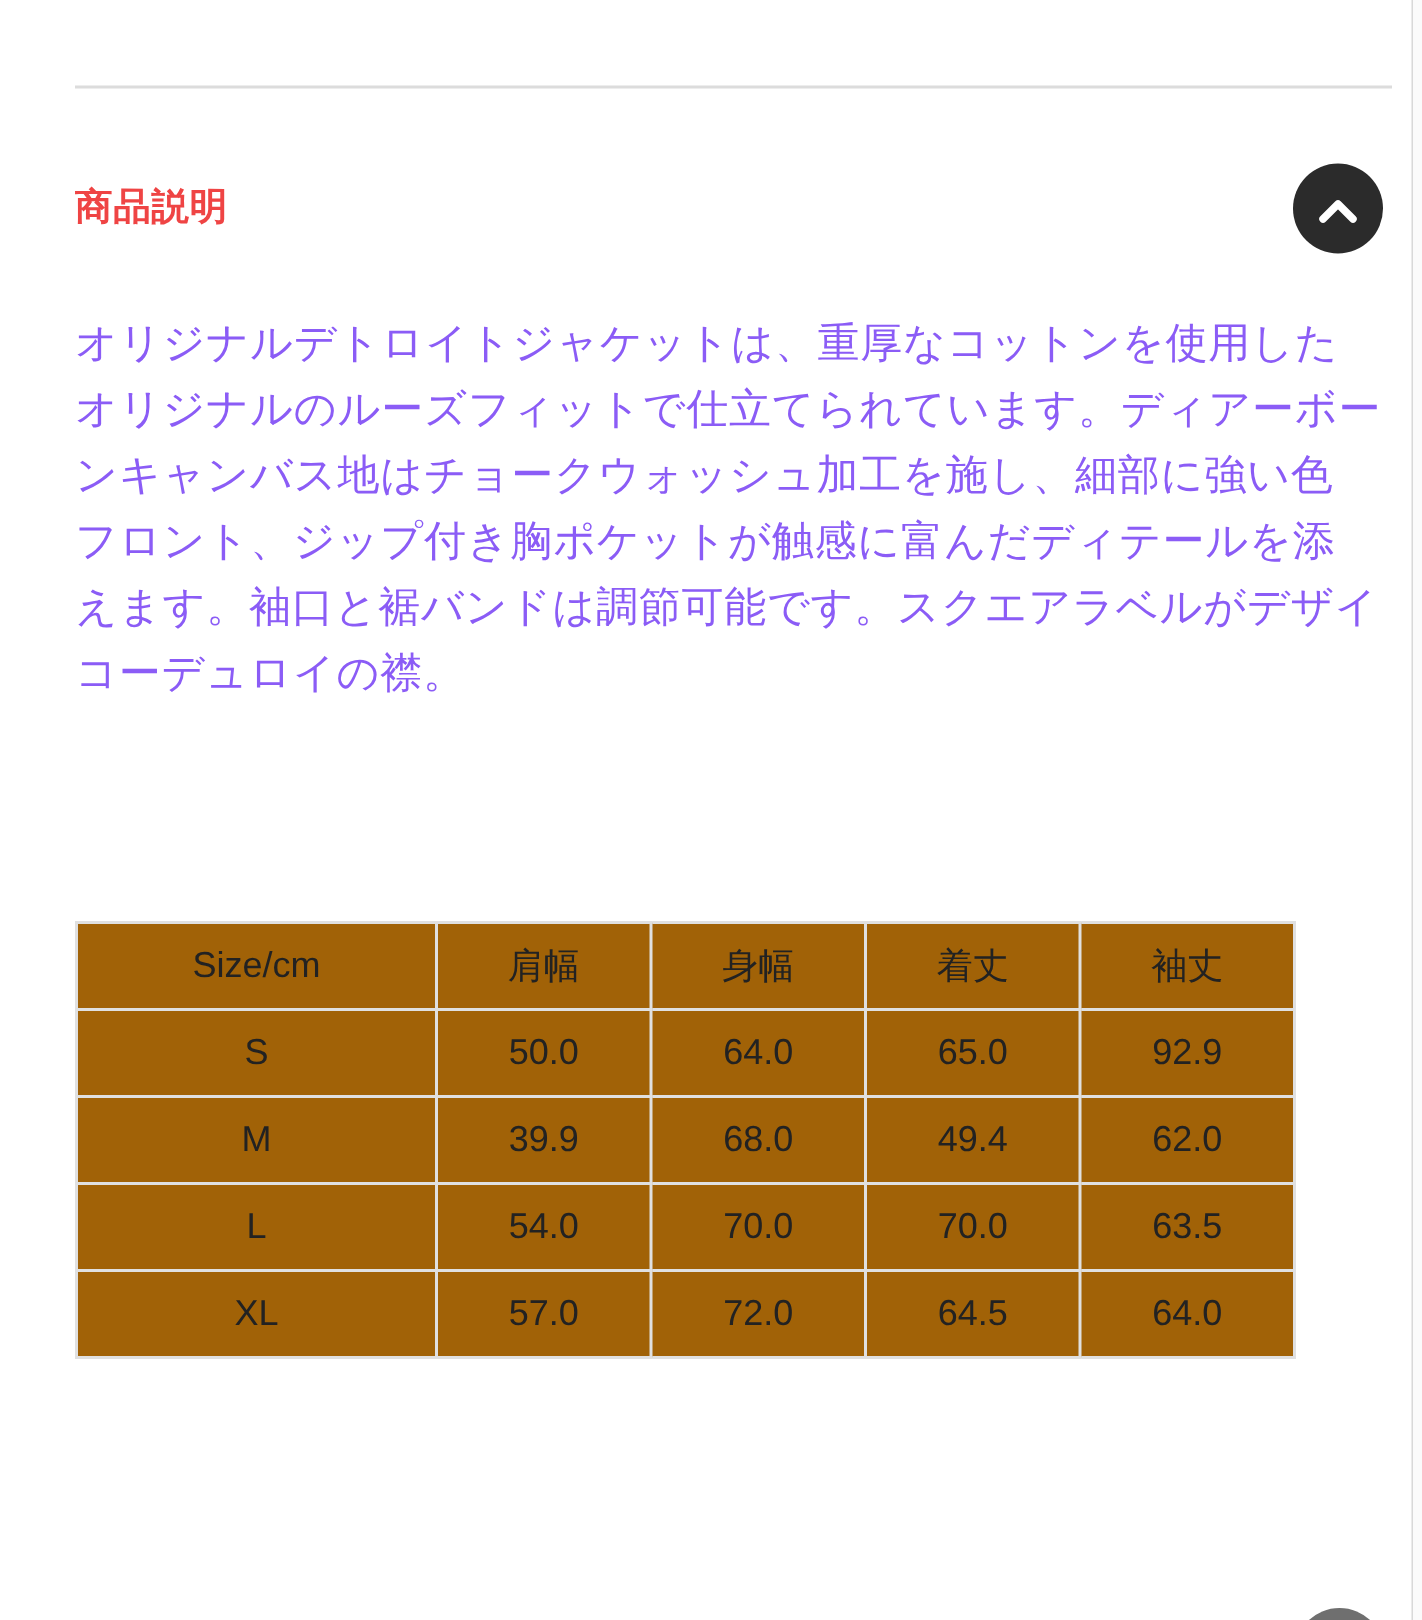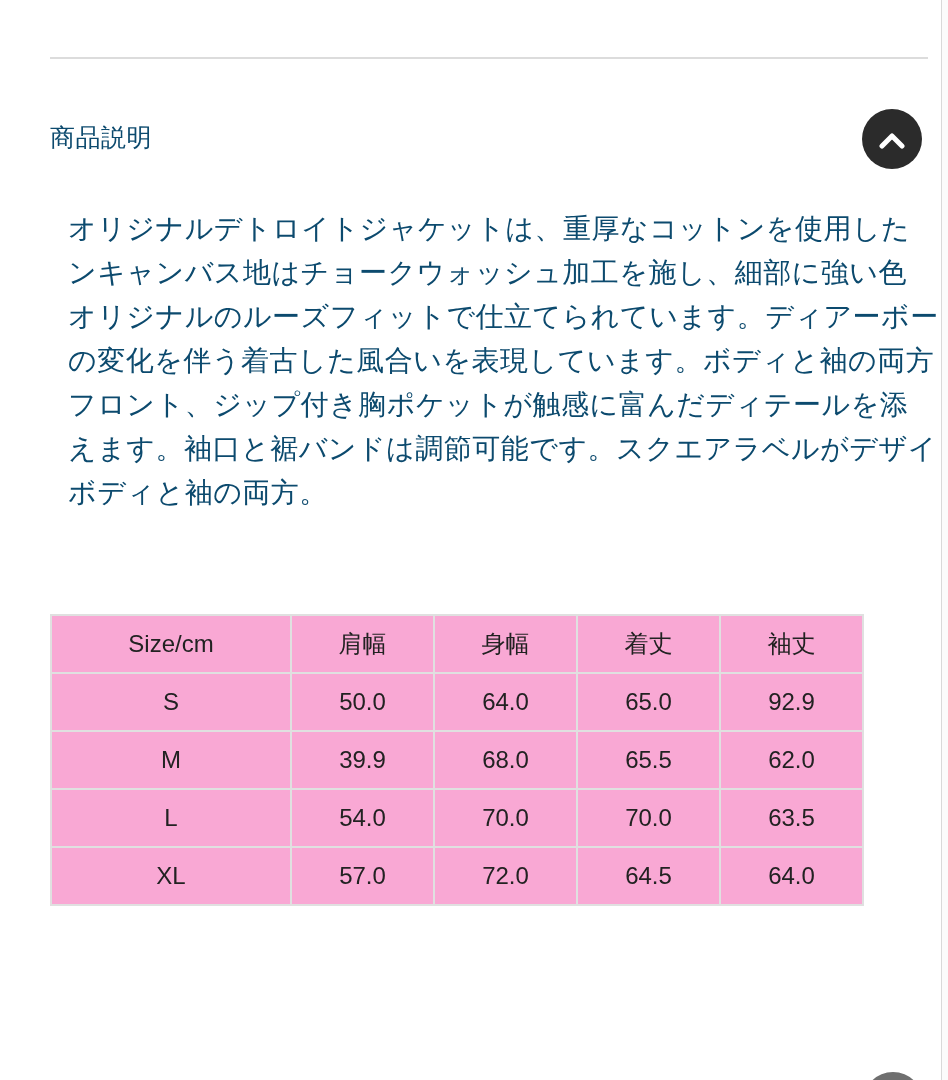--- a/index.html
+++ b/index.html
@@ -12,47 +12,47 @@
   }
   .page { position: absolute; inset: 0; background: #ffffff; overflow: hidden; }
 
   .top-divider {
     position: absolute; left: 50px; top: 57px;
     width: 878px; height: 2px; background: #dcdcdc;
   }
 
   .section-title {
     position: absolute; left: 50px; top: 121px;
-    font-size: 25px; font-weight: 400; color: #0c4a6e;
+    font-size: 25px; font-weight: 700; color: #ef4444;
     letter-spacing: 0.5px;
   }
 
   .fab-top {
     position: absolute; left: 862px; top: 109px;
     width: 60px; height: 60px; border-radius: 50%;
     background: #2b2b2b; border: none; cursor: pointer;
     display: flex; align-items: center; justify-content: center;
   }
   .fab-top svg { display: block; margin-top: 4px; }
 
   .description {
-    position: absolute; left: 68px; top: 207px;
+    position: absolute; left: 50px; top: 207px;
     width: 830px; font-size: 28px; line-height: 44px;
-    color: #0c4a6e; letter-spacing: 0.5px;
+    color: #8b5cf6; letter-spacing: 0.5px;
   }
   .description .line { white-space: nowrap; }
 
   .size-table {
     position: absolute; left: 50px; top: 614px;
     border-collapse: collapse;
     font-size: 24px; color: #222222;
   }
   .size-table td, .size-table th {
     border: 2px solid #e0e0e0;
-    background: #f9a8d4;
+    background: #a16207;
     text-align: center; vertical-align: middle;
     height: 58px; font-weight: 400; padding: 0;
   }
   .size-table .col-size  { width: 240px; }
   .size-table .col-meas  { width: 143px; margin-top: 15px; }
 
   .right-gutter {
     position: absolute; right: 0; top: 0;
     width: 7px; height: 1080px;
     background: #fbfbfb; border-left: 1px solid #d9d9d9;
@@ -76,26 +76,25 @@
   <button class="fab-top">
     <span>
       <svg width="26" height="16" viewBox="0 0 26 16">
         <polyline points="3,13 13,3 23,13" fill="none" stroke="#ffffff" stroke-width="5" stroke-linecap="round" stroke-linejoin="round"></polyline>
       </svg>
     </span>
   </button>
 
   <div class="description">
     <div class="line">オリジナルデトロイトジャケットは、重厚なコットンを使用した</div>
+    <div class="line">オリジナルのルーズフィットで仕立てられています。ディアーボー</div>
     <div class="line">ンキャンバス地はチョークウォッシュ加工を施し、細部に強い色</div>
-    <div class="line">オリジナルのルーズフィットで仕立てられています。ディアーボー</div>
-    <div class="line">の変化を伴う着古した風合いを表現しています。ボディと袖の両方</div>
     <div class="line">フロント、ジップ付き胸ポケットが触感に富んだディテールを添</div>
     <div class="line">えます。袖口と裾バンドは調節可能です。スクエアラベルがデザイ</div>
-    <div class="line">ボディと袖の両方。</div>
+    <div class="line">コーデュロイの襟。</div>
   </div>
 
   <table class="size-table">
     <thead>
       <tr>
         <th class="col-size">Size/cm</th>
         <th class="col-meas">肩幅</th>
         <th class="col-meas">身幅</th>
         <th class="col-meas">着丈</th>
         <th class="col-meas">袖丈</th>
@@ -106,21 +105,21 @@
         <td>S</td>
         <td>50.0</td>
         <td>64.0</td>
         <td>65.0</td>
         <td>92.9</td>
       </tr>
       <tr>
         <td>M</td>
         <td>39.9</td>
         <td>68.0</td>
-        <td>65.5</td>
+        <td>49.4</td>
         <td>62.0</td>
       </tr>
       <tr>
         <td>L</td>
         <td>54.0</td>
         <td>70.0</td>
         <td>70.0</td>
         <td>63.5</td>
       </tr>
       <tr>

